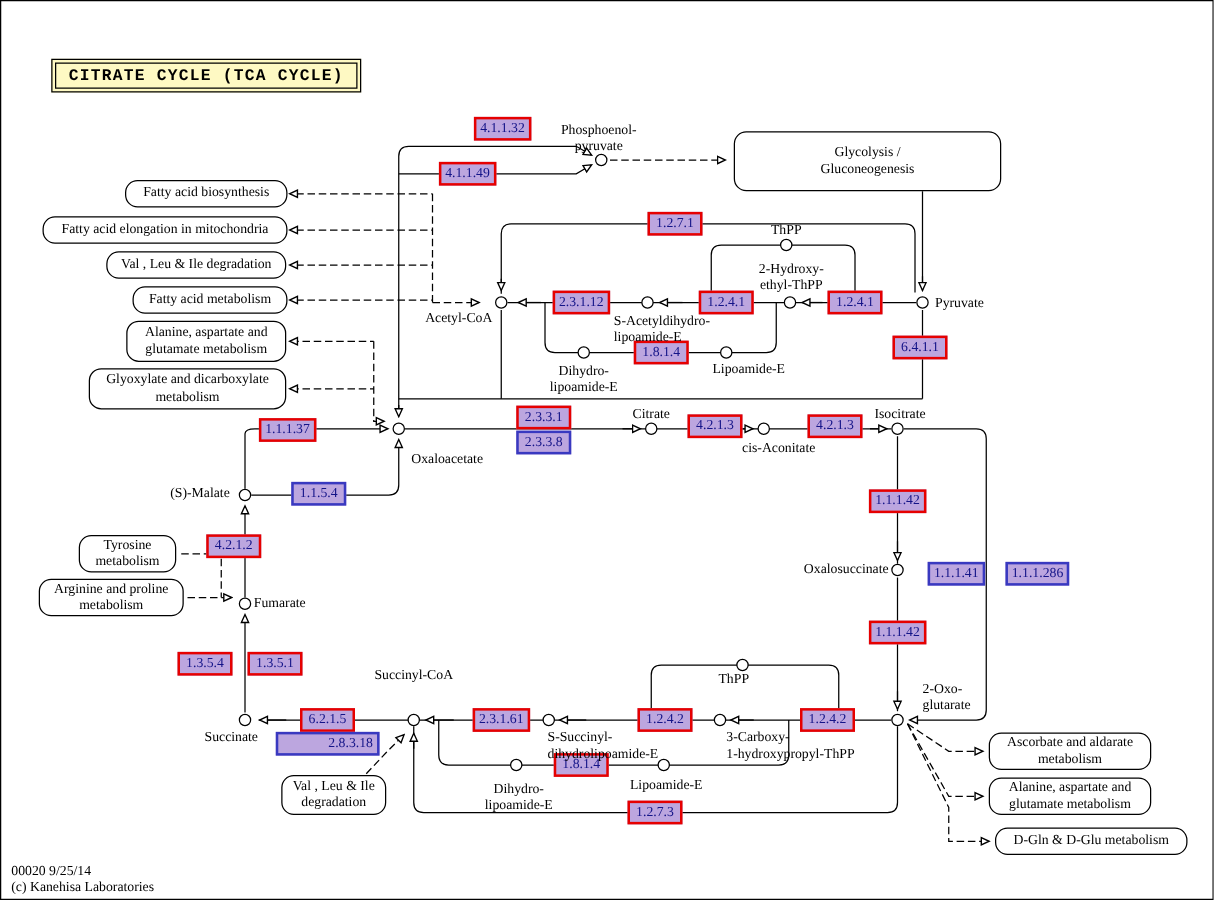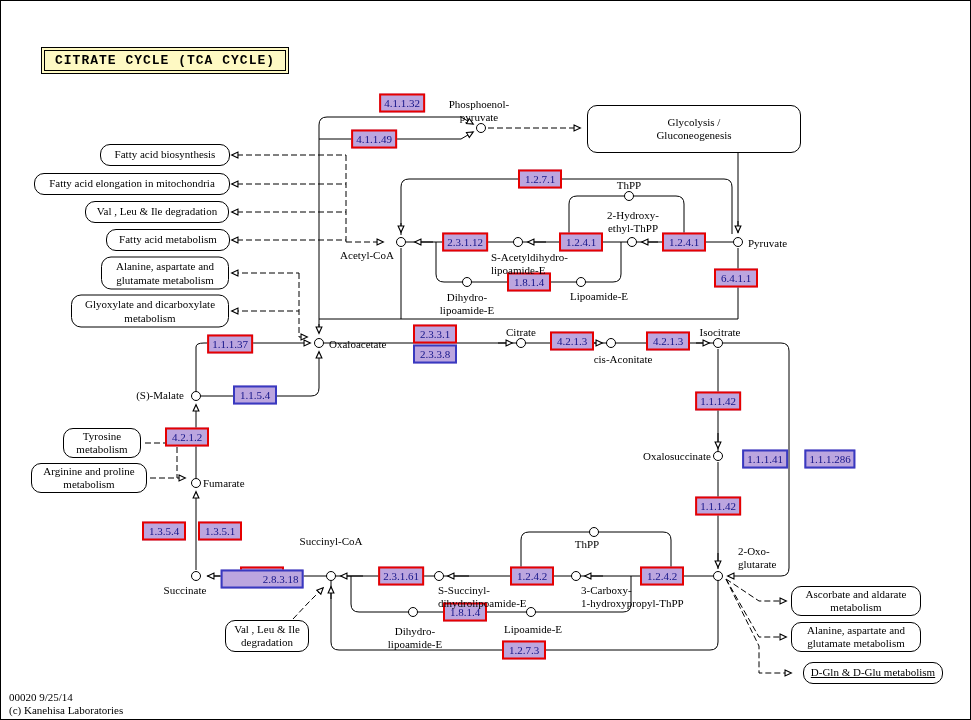--- a/index.html
+++ b/index.html
@@ -149,21 +149,21 @@
     <div class="pathway-box" style="left: 101px; top: 442px; width: 78px; height: 30px;">Tyrosine
 metabolism</div>
     <div class="pathway-box" style="left: 88px; top: 477px; width: 116px; height: 30px;">Arginine and proline
 metabolism</div>
     <div class="pathway-box" style="left: 266px; top: 635px; width: 84px; height: 32px;">Val , Leu &amp; Ile
 degradation</div>
     <div class="pathway-box" style="left: 855px; top: 600px; width: 130px; height: 30px;">Ascorbate and aldarate
 metabolism</div>
     <div class="pathway-box" style="left: 855px; top: 636px; width: 130px; height: 30px;">Alanine, aspartate and
 glutamate metabolism</div>
-    <div class="pathway-box" style="left: 872px; top: 672px; width: 140px; height: 22px; text-decoration: underline;">D-Gln &amp; D-Glu metabolism</div>
+    <div class="pathway-box" style="left: 872px; top: 672px; width: 154px; height: 22px;">D-Gln &amp; D-Glu metabolism</div>
     <div class="enzyme red" style="left: 373px; top: 102px; margin-left: 28px;">4.1.1.32</div>
     <div class="enzyme red" style="left: 373px; top: 138px;">4.1.1.49</div>
     <div class="enzyme red" style="left: 539px; top: 178px;">1.2.7.1</div>
     <div class="enzyme red" style="left: 464px; top: 241px;">2.3.1.12</div>
     <div class="enzyme red" style="left: 580px; top: 241px;">1.2.4.1</div>
     <div class="enzyme red" style="left: 683px; top: 241px;">1.2.4.1</div>
     <div class="enzyme red" style="left: 735px; top: 277px;">6.4.1.1</div>
     <div class="enzyme red" style="left: 528px; top: 281px;">1.8.1.4</div>
     <div class="enzyme red" style="left: 434px; top: 333px;">2.3.3.1</div>
     <div class="enzyme blue" style="left: 434px; top: 353px;">2.3.3.8</div>
@@ -173,21 +173,21 @@
     <div class="enzyme blue" style="left: 254px; top: 394px;">1.1.5.4</div>
     <div class="enzyme red" style="left: 186px; top: 436px;">4.2.1.2</div>
     <div class="enzyme red" style="left: 717px; top: 400px;">1.1.1.42</div>
     <div class="enzyme blue" style="left: 764px; top: 458px;">1.1.1.41</div>
     <div class="enzyme blue" style="left: 813px; top: 458px; margin-left: 16px;">1.1.1.286</div>
     <div class="enzyme red" style="left: 717px; top: 505px;">1.1.1.42</div>
     <div class="enzyme red" style="left: 163px; top: 530px;">1.3.5.4</div>
     <div class="enzyme red" style="left: 219px; top: 530px;">1.3.5.1</div>
     <div class="enzyme blue" style="left: 261px; top: 576px;">6.2.1.4</div>
     <div class="enzyme red" style="left: 261px; top: 575px;">6.2.1.5</div>
-    <div class="enzyme blue" style="left: 261px; top: 578px; padding-left: 40px;">2.8.3.18</div>
+    <div class="enzyme blue" style="left: 261px; top: 594px; padding-left: 40px;">2.8.3.18</div>
     <div class="enzyme red" style="left: 400px; top: 575px;">2.3.1.61</div>
     <div class="enzyme red" style="left: 531px; top: 575px;">1.2.4.2</div>
     <div class="enzyme red" style="left: 661px; top: 575px;">1.2.4.2</div>
     <div class="enzyme red" style="left: 464px; top: 611px;">1.8.1.4</div>
     <div class="enzyme red" style="left: 523px; top: 649px;">1.2.7.3</div>
     <div class="compound" style="left: 480px; top: 127px;"></div>
     <div class="compound" style="left: 737px; top: 241px;"></div>
     <div class="compound" style="left: 400px; top: 241px;"></div>
     <div class="compound" style="left: 628px; top: 195px;"></div>
     <div class="compound" style="left: 631px; top: 241px;"></div>
@@ -214,21 +214,21 @@
     <div class="compound-label left" style="left: 747px; top: 242px;">Pyruvate</div>
     <div class="compound-label" style="left: 366px; top: 254px;">Acetyl-CoA</div>
     <div class="compound-label" style="left: 632px; top: 221px;">2-Hydroxy-
 ethyl-ThPP</div>
     <div class="compound-label" style="left: 628px; top: 184px;">ThPP</div>
     <div class="compound-label left" style="left: 490px; top: 263px;">S-Acetyldihydro-
 lipoamide-E</div>
     <div class="compound-label" style="left: 466px; top: 303px;">Dihydro-
 lipoamide-E</div>
     <div class="compound-label" style="left: 598px; top: 295px;">Lipoamide-E</div>
-    <div class="compound-label left" style="left: 328px; top: 343px;">Oxaloacetate</div>
+    <div class="compound-label left" style="left: 328px; top: 367px;">Oxaloacetate</div>
     <div class="compound-label" style="left: 520px; top: 331px;">Citrate</div>
     <div class="compound-label" style="left: 622px; top: 358px;">cis-Aconitate</div>
     <div class="compound-label" style="left: 719px; top: 331px;">Isocitrate</div>
     <div class="compound-label" style="left: 676px; top: 455px;">Oxalosuccinate</div>
     <div class="compound-label left" style="left: 737px; top: 557px;">2-Oxo-
 glutarate</div>
     <div class="compound-label" style="left: 586px; top: 543px;">ThPP</div>
     <div class="compound-label left" style="left: 580px; top: 596px;">3-Carboxy-
 1-hydroxypropyl-ThPP</div>
     <div class="compound-label left" style="left: 437px; top: 596px;">S-Succinyl-

